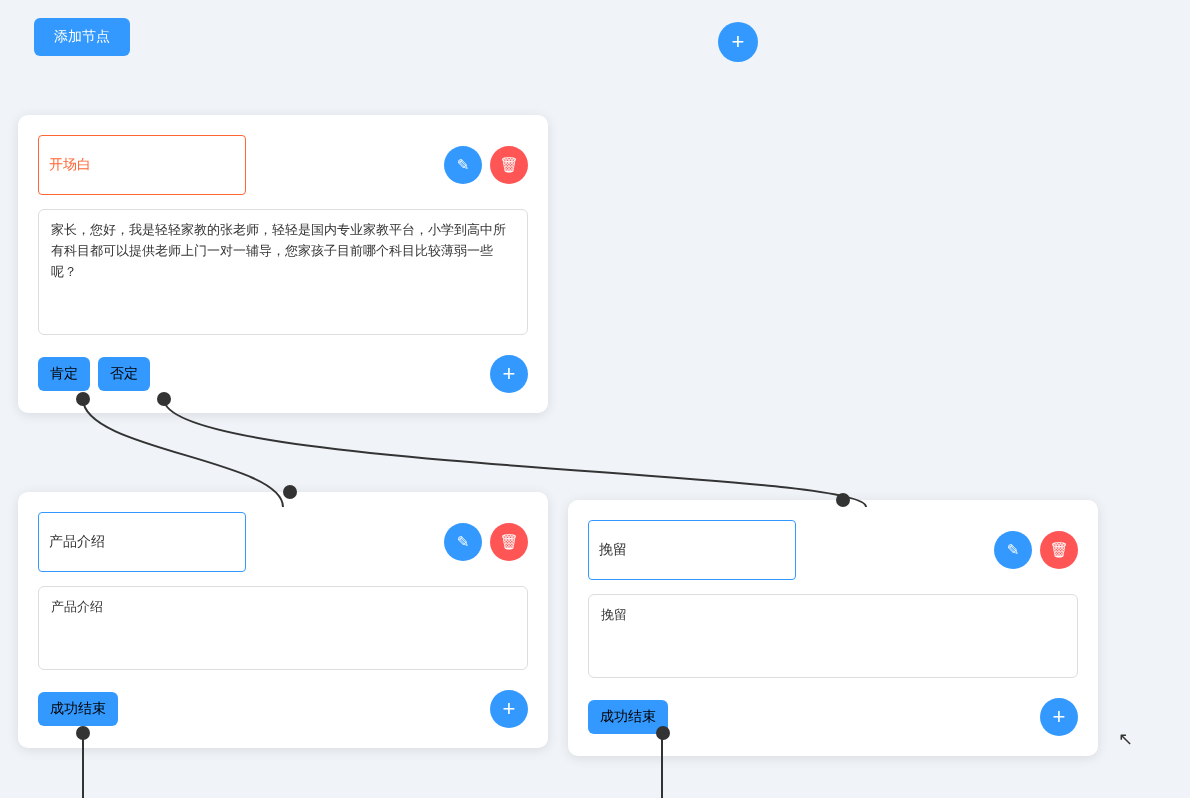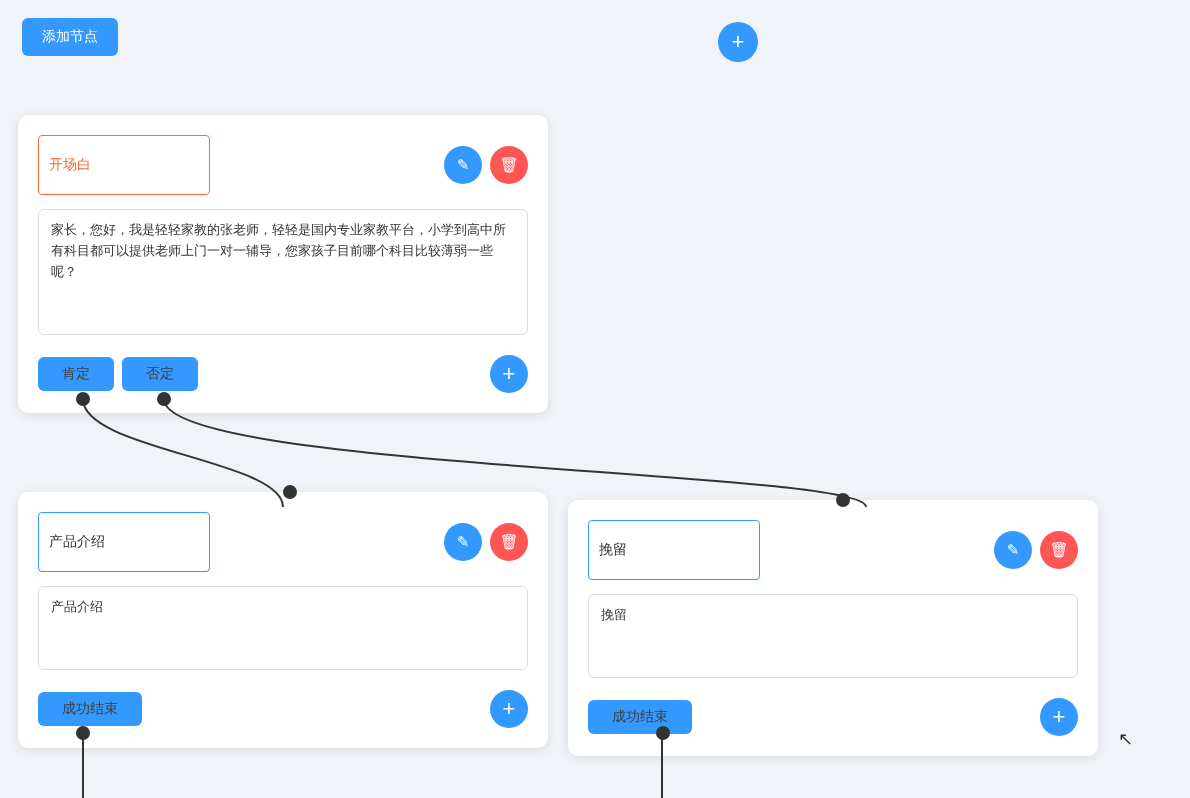--- a/index.html
+++ b/index.html
@@ -8,21 +8,21 @@
       font-family: -apple-system, BlinkMacSystemFont, 'PingFang SC', 'Microsoft YaHei', sans-serif;
       width: 1190px;
       height: 798px;
       overflow: hidden;
       position: relative;
     }
 
     .toolbar {
       position: absolute;
       top: 18px;
-      left: 22px;
+      left: 34px;
     }
 
     .add-node-btn {
       background: #3399ff;
       color: white;
       border: none;
       border-radius: 6px;
       padding: 10px 20px;
       font-size: 14px;
       cursor: pointer;
@@ -59,21 +59,21 @@
       align-items: center;
       margin-bottom: 14px;
     }
 
     .node-title-input {
       border: 1.5px solid #ff6633;
       border-radius: 4px;
       padding: 21px 10px;
       font-size: 14px;
       color: #ff6633;
-      width: 172px;
+      width: 208px;
       outline: none;
       font-family: inherit;
     }
 
     .node-title-input-blue {
       border: 1.5px solid #3399ff;
       color: #333;
     }
 
     .header-buttons {
@@ -110,27 +110,27 @@
       outline: none;
       margin-bottom: 16px;
     }
 
     .node-footer {
       display: flex;
       align-items: center;
     }
 
     .response-btn {
-      padding: 8px 24px;
+      padding: 8px 12px;
       border-radius: 6px;
       border: none;
       font-size: 14px;
       cursor: pointer;
       font-family: inherit;
-      color: #404040;
+      color: #000000;
       background: #3399ff;
       margin-right: 8px;
     }
 
     .plus-circle {
       width: 38px;
       height: 38px;
       border-radius: 50%;
       background: #3399ff;
       border: none;

